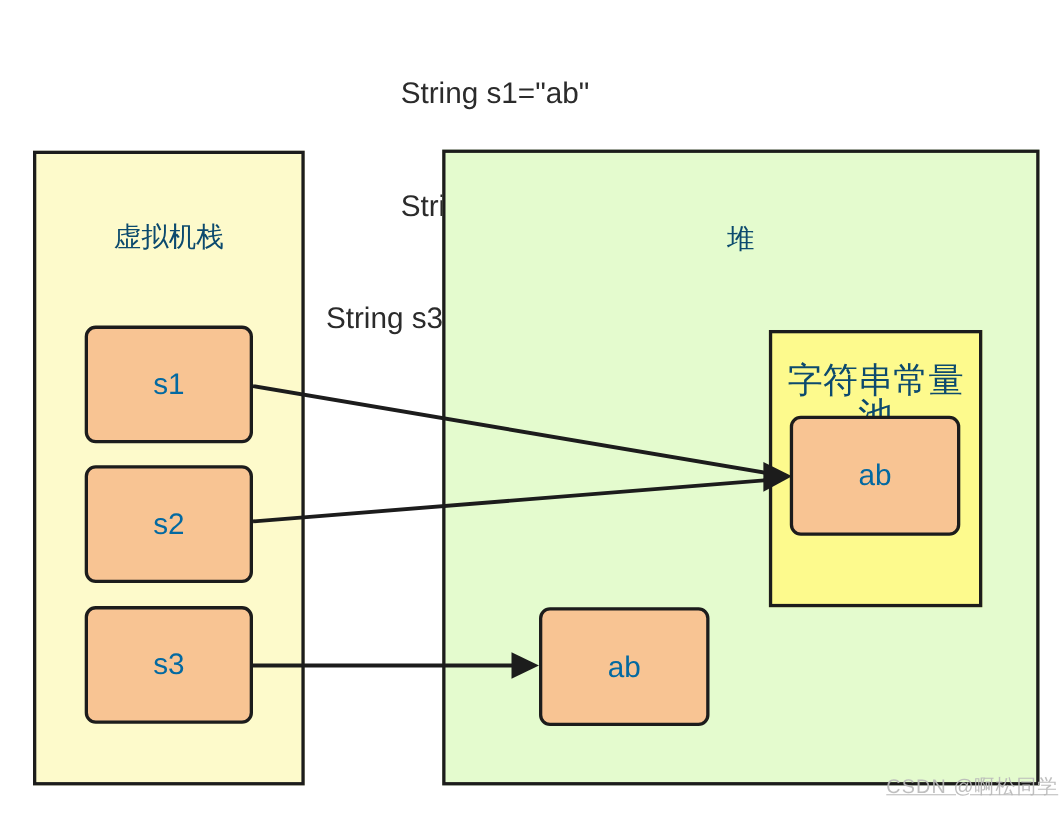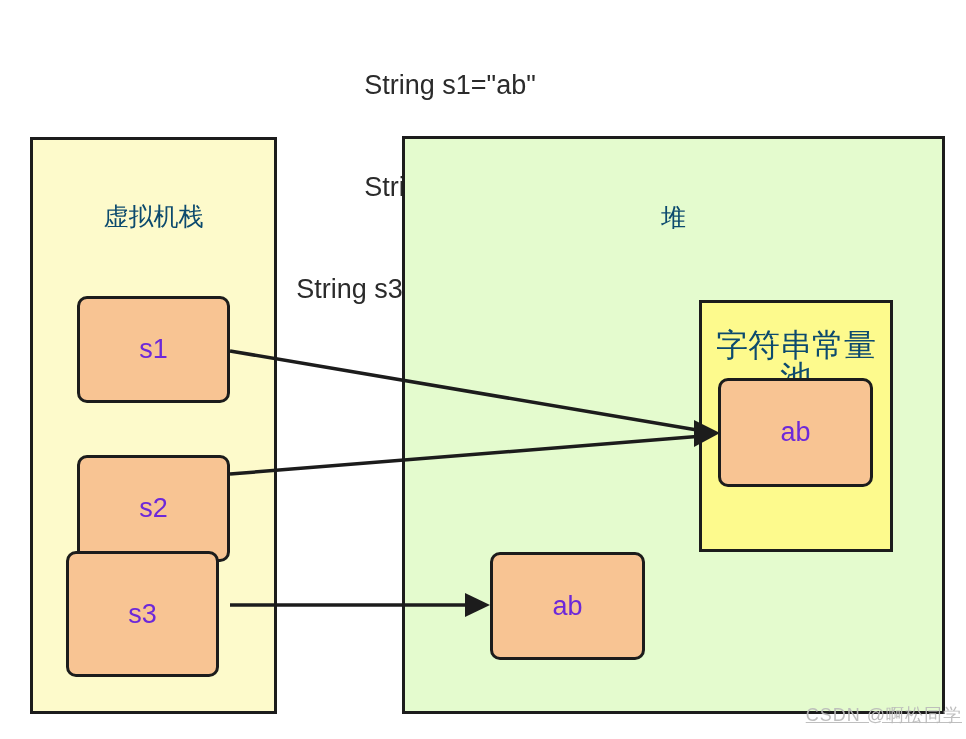--- a/index.html
+++ b/index.html
@@ -66,25 +66,25 @@
   .pool-box .region-title{top:26px;font-size:32px;}
   .obj-box{
     position:absolute;
     border:3px solid var(--border);
     border-radius:10px;
     background:var(--object-fill);
     display:flex;
     align-items:center;
     justify-content:center;
     font-size:27px;
-    color:#6d28d9;
+    color:#0369a1;
   }
   .var-s1{left:77px; top:296px; width:153px; height:107px;}
-  .var-s2{left:77px; top:423px; width:153px; height:107px;margin-top:32px;}
-  .var-s3{left:66px; top:551px; width:153px; height:126px;}
+  .var-s2{left:77px; top:423px; width:153px; height:107px;}
+  .var-s3{left:77px; top:551px; width:153px; height:107px;}
   .pool-ab{left:718px; top:378px; width:155px; height:109px;}
   .heap-ab{left:490px; top:552px; width:155px; height:108px;}
   .arrows-layer{
     position:absolute;
     left:0; top:0;
     width:966px; height:739px;
     pointer-events:none;
   }
   .arrows-layer line{stroke:var(--border);stroke-width:3.5;}
   .arrows-layer polygon{fill:var(--border);}

